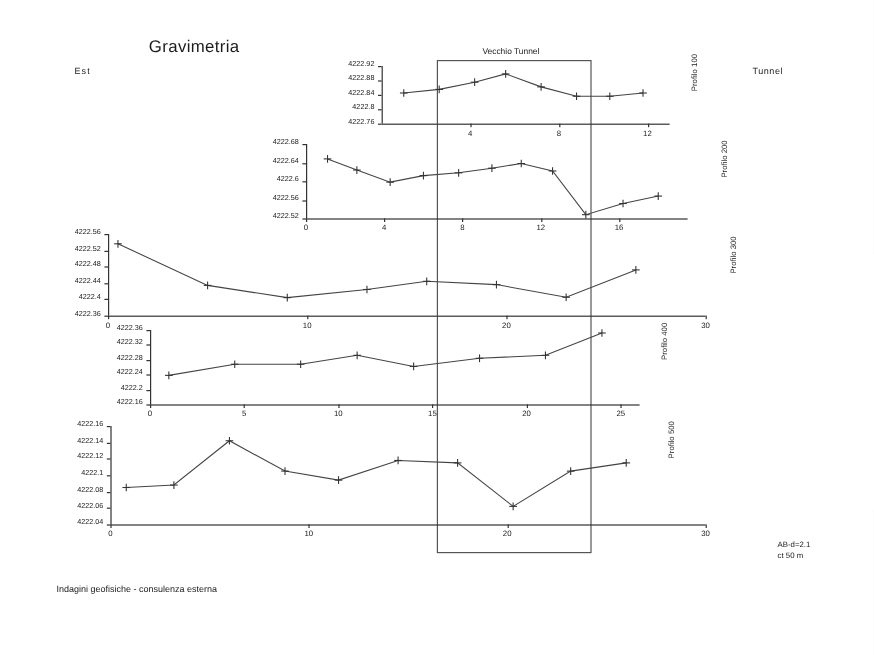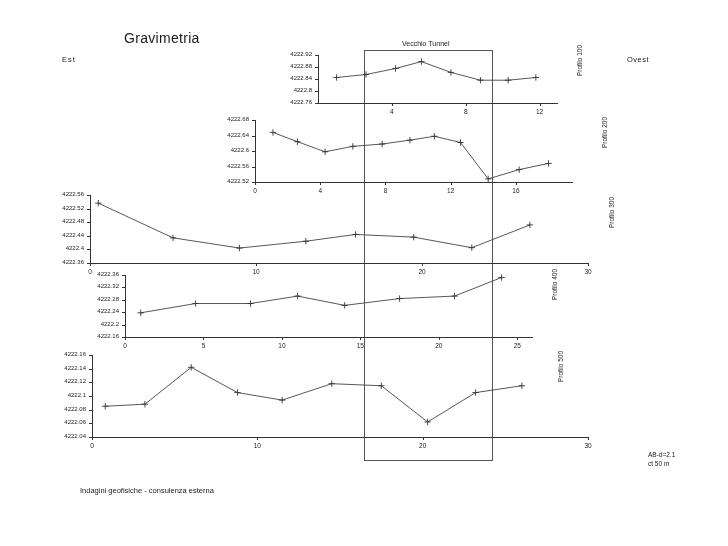--- a/index.html
+++ b/index.html
@@ -22,42 +22,42 @@
   #label-ovest{left:627px;top:55px;font-size:7.5px;color:#222;letter-spacing:.5px;}
   #tunnel-label{left:402px;top:40px;font-size:7px;color:#222;}
   #tunnel-box{
     left:364px;top:50px;width:129px;height:411px;
     border:1px solid #555;
     box-sizing:border-box;
     background:transparent;
   }
   #footnote1{left:648px;top:451px;font-size:6.5px;color:#222;}
   #footnote2{left:648px;top:460px;font-size:6.5px;color:#222;}
-  #caption{left:80px;top:486px;font-size:7.5px;color:#222;}
+  #caption{left:47px;top:486px;font-size:7.5px;color:#222;}
 
   .panel{position:absolute;}
   .axis-line{position:absolute;background:#333;}
   .tick{position:absolute;background:#333;width:1px;height:4px;}
   .ytick-lbl{position:absolute;font-size:6px;color:#222;text-align:right;white-space:nowrap;}
   .xtick-lbl{position:absolute;font-size:6.5px;color:#222;text-align:center;white-space:nowrap;}
   .series-svg{position:absolute;left:0;top:0;overflow:visible;}
   .prof-lbl{
     position:absolute;font-size:6.5px;color:#222;white-space:nowrap;
     transform-origin:0 0;
     transform:rotate(-90deg);
   }
 </style>
 </head>
 <body>
 
 <div id="page" class="abs">
 
   <div id="title" class="abs">Gravimetria</div>
   <div id="label-est" class="abs">Est</div>
-  <div id="label-ovest" class="abs">Ovest</div>
+  <div id="label-ovest" class="abs">Tunnel</div>
   <div id="tunnel-label" class="abs">Vecchio Tunnel</div>
   <div id="tunnel-box" class="abs"></div>
 
   <div id="footnote1" class="abs">AB-d=2.1</div>
   <div id="footnote2" class="abs">ct 50 m</div>
   <div id="caption" class="abs">Indagini geofisiche - consulenza esterna</div>
 
   <div class="panel" id="panel-0" style="left: 0px; top: 0px; width: 728px; height: 546px;">
       <div class="axis-line" style="left: 318px; top: 55px; width: 1px; height: 48px;"></div>
       <div class="axis-line" style="left: 318px; top: 103px; width: 240px; height: 1px;"></div>

